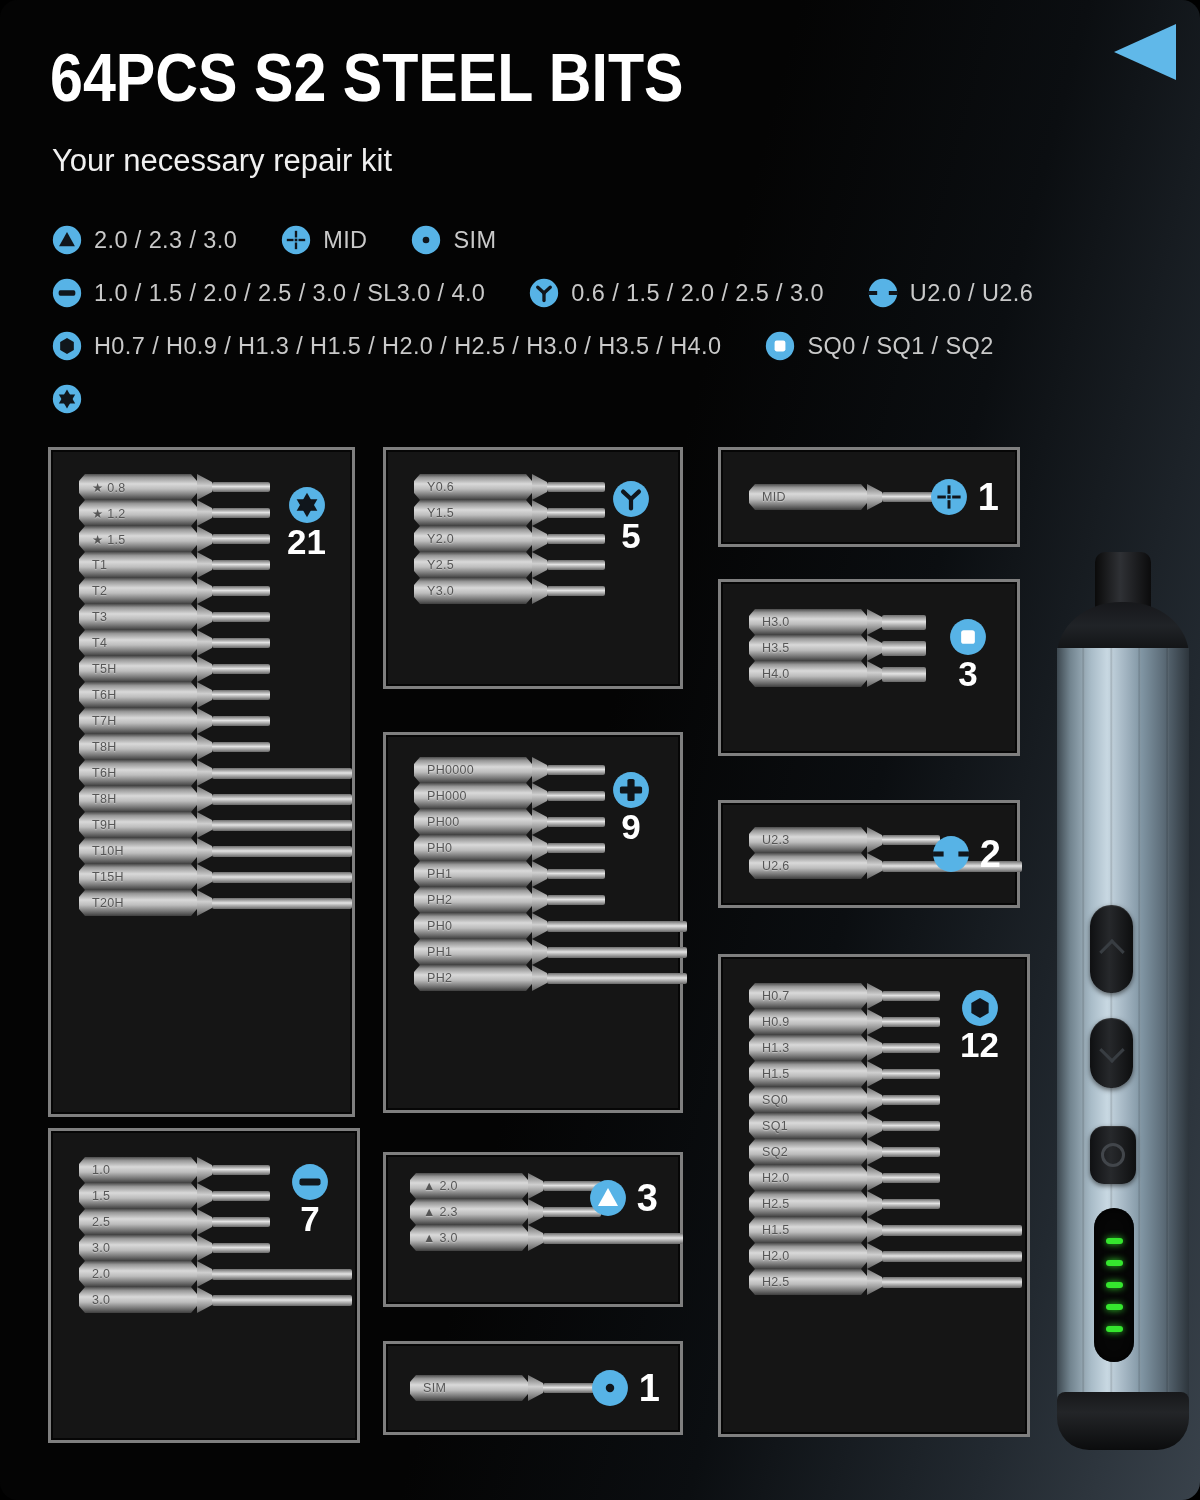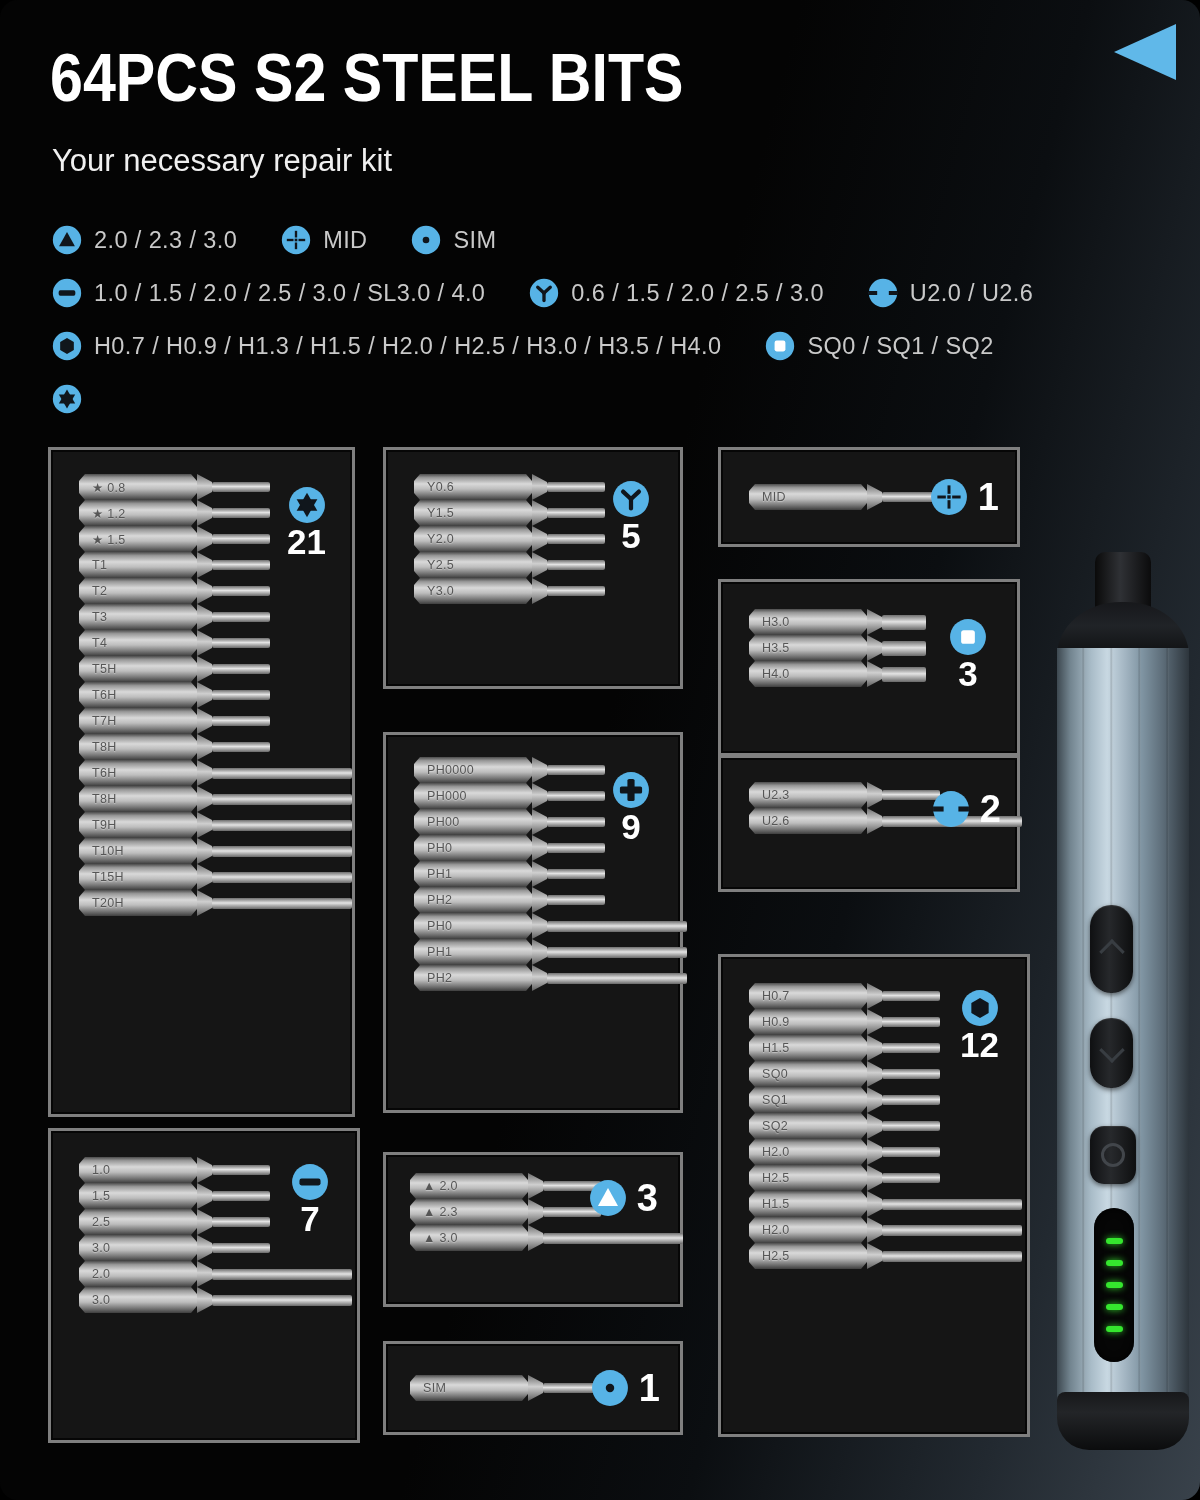--- a/index.html
+++ b/index.html
@@ -20,21 +20,21 @@
   .ih svg,.badge-ic svg{display:block;width:100%;height:100%;}
   
   .panel{position:absolute;background:#151515;border:3px solid #7f7f7f;box-sizing:border-box;
     box-shadow:inset 0 0 0 2px #060606;}
   .bits{position:absolute;inset:0;display:flex;flex-direction:column;justify-content:flex-start;box-sizing:border-box;}
   .p-torx{left:48px;top:447px;width:307px;height:670px}   .p-torx .bits{padding:24px 0 20px 28px}
   .p-y{left:383px;top:447px;width:300px;height:242px}     .p-y .bits{padding:24px 0 24px 28px}
   .p-mid{left:718px;top:447px;width:302px;height:100px}   .p-mid .bits{padding-left:28px;justify-content:center}
   .p-h3{left:718px;top:579px;width:302px;height:177px}    .p-h3 .bits{padding:27px 0 27px 28px}
   .p-ph{left:383px;top:732px;width:300px;height:381px}    .p-ph .bits{padding:22px 0 22px 28px}
-  .p-u{left:718px;top:755px;width:302px;height:137px}     .p-u .bits{padding:24px 0 24px 28px}
+  .p-u{left:718px;top:800px;width:302px;height:108px}     .p-u .bits{padding:24px 0 24px 28px}
   .p-hex{left:718px;top:954px;width:312px;height:483px}   .p-hex .bits{padding:26px 0 26px 28px}
   .p-slot{left:48px;top:1128px;width:312px;height:315px}  .p-slot .bits{padding:26px 0 28px 28px}
   .p-tri{left:383px;top:1152px;width:300px;height:155px}  .p-tri .bits{padding:18px 0 18px 24px}
   .p-sim{left:383px;top:1341px;width:300px;height:94px}   .p-sim .bits{padding-left:24px;justify-content:center}
   
   .badge{position:absolute;display:flex;flex-direction:column;align-items:center;}
   .badge-ic{width:38px;height:38px;}
   .badge .cnt{font-size:35px;font-weight:bold;color:#fff;line-height:1;}
   .badge.inline{flex-direction:row;gap:10px;}
   .badge.inline .cnt{font-size:38px;}
@@ -563,20 +563,27 @@
           </div>
           <div class="bit">
             <div class="shank">
               <span>H0.9</span>
             </div>
             <div class="neck"></div>
             <div class="rod s"></div>
           </div>
           <div class="bit">
             <div class="shank">
+              <span>H1.3</span>
+            </div>
+            <div class="neck"></div>
+            <div class="rod s"></div>
+          </div>
+          <div class="bit">
+            <div class="shank">
               <span>H1.5</span>
             </div>
             <div class="neck"></div>
             <div class="rod s"></div>
           </div>
           <div class="bit">
             <div class="shank">
               <span>SQ0</span>
             </div>
             <div class="neck"></div>

